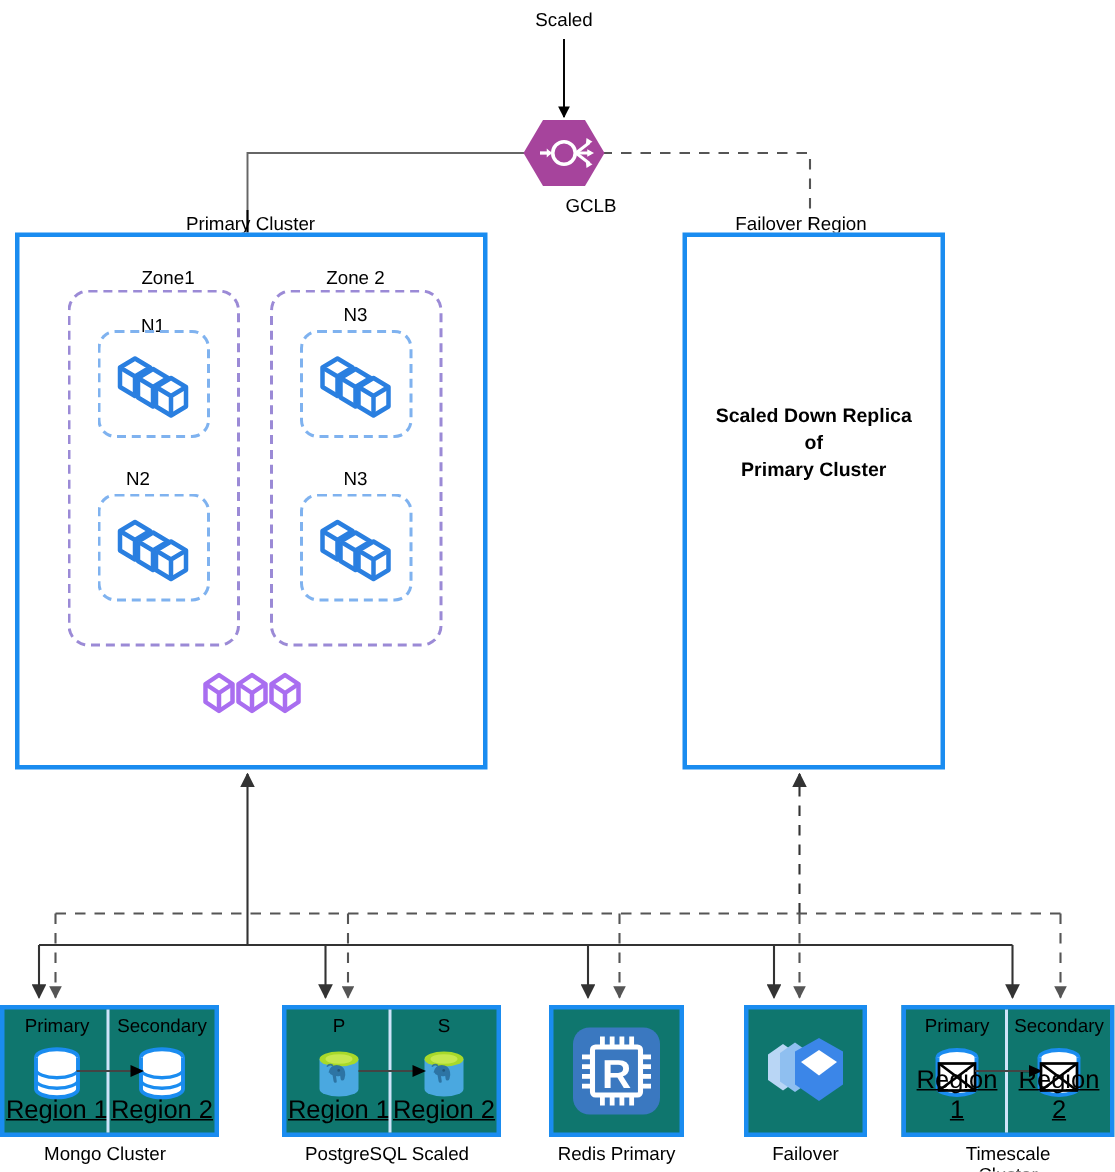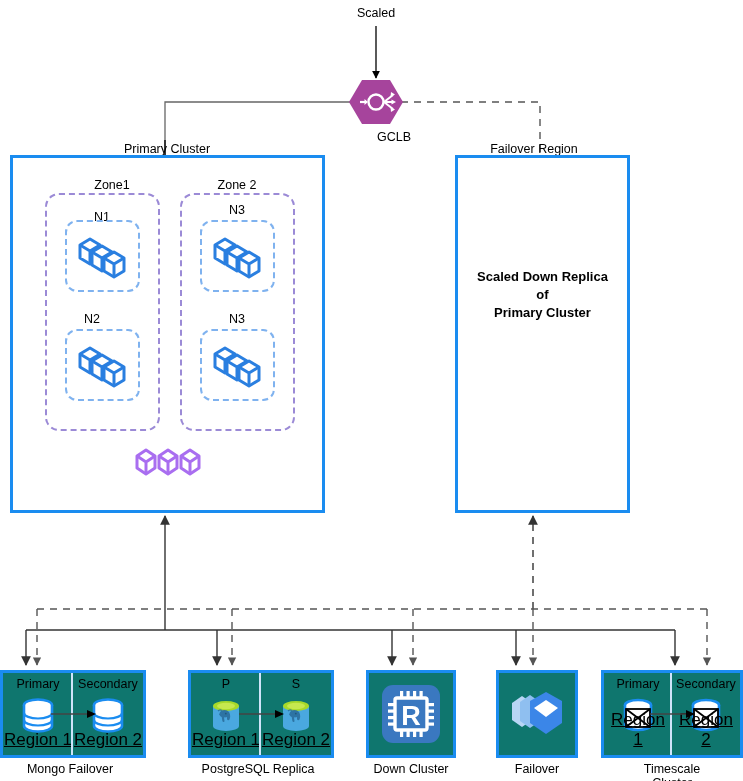--- a/index.html
+++ b/index.html
@@ -227,21 +227,21 @@
           <path d="M6,23 A14,5.5 0 0 0 34,23" fill="none" stroke="#1a8cf0" stroke-width="2.2"></path>
         </svg>
       </div>
       <div class="dbregion">Region 2</div>
     </div>
     <svg style="position:absolute;left:0;top:0;width:100%;height:100%;">
       <path d="M48,41 L86,41" stroke="#444" stroke-width="1.4" fill="none"></path>
       <path d="M84,37 L93,41 L84,45 z" fill="#000"></path>
     </svg>
   </div>
-  <div class="botlabel" style="left:70px;top:762px;">Mongo Failover</div>
+  <div class="botlabel" style="left:70px;top:762px;">Mongo Cluster</div>
 
   <div class="dbbox" style="left:188px;top:670px;width:146px;height:88px;">
     <div class="dbhalf left">
       <div class="dbtitle">P</div>
       <div class="dbicon">
         <svg width="40" height="38" viewBox="0 0 40 38">
           <path d="M7,9 L7,29 A13,5 0 0 0 33,29 L33,9 z" fill="#4aa8e0"></path>
           <ellipse cx="20" cy="9" rx="13" ry="5" fill="#a8d92a"></ellipse>
           <ellipse cx="20" cy="9" rx="9" ry="3.2" fill="#c6e84f"></ellipse>
           <g fill="#2a6f9e" opacity="0.9">
@@ -267,21 +267,21 @@
           </g>
         </svg>
       </div>
       <div class="dbregion">Region 2</div>
     </div>
     <svg style="position:absolute;left:0;top:0;width:100%;height:100%;">
       <path d="M48,41 L86,41" stroke="#444" stroke-width="1.4" fill="none"></path>
       <path d="M84,37 L93,41 L84,45 z" fill="#000"></path>
     </svg>
   </div>
-  <div class="botlabel" style="left:258px;top:762px;">PostgreSQL Replica</div>
+  <div class="botlabel" style="left:258px;top:762px;">PostgreSQL Scaled</div>
 
   <div class="dbbox" style="left:366px;top:670px;width:90px;height:88px;">
     <div class="iconcell">
       <svg width="64" height="64" viewBox="0 0 64 64">
         <rect x="3" y="3" width="58" height="58" rx="11" fill="#3a78c0"></rect>
         <g stroke="#fff" stroke-width="3.4" fill="none">
           <rect x="16" y="16" width="32" height="32" rx="2"></rect>
         </g>
         <g fill="#fff">
           <rect x="21" y="9" width="3.2" height="7"></rect>
@@ -298,21 +298,21 @@
             <rect x="9" y="40.5" width="7" height="3.2"></rect>
           <rect x="48" y="21" width="7" height="3.2"></rect>
             <rect x="48" y="27.5" width="7" height="3.2"></rect>
           <rect x="48" y="34" width="7" height="3.2"></rect>
             <rect x="48" y="40.5" width="7" height="3.2"></rect>
         </g>
         <text x="32" y="43" font-family="Liberation Sans, sans-serif" font-size="27" font-weight="bold" fill="#fff" text-anchor="middle">R</text>
       </svg>
     </div>
   </div>
-  <div class="botlabel" style="left:411px;top:762px;">Down Cluster</div>
+  <div class="botlabel" style="left:411px;top:762px;">Redis Primary</div>
 
   <div class="dbbox" style="left:496px;top:670px;width:82px;height:88px;">
     <div class="iconcell">
       <svg width="62" height="56" viewBox="0 0 62 56">
         <path d="M6,17 L16,10 L26,17 L26,34 L16,41 L6,34 z" fill="#b9d6f5"></path>
         <path d="M14,16 L24,9 L34,16 L34,35 L24,42 L14,35 z" fill="#8fbff0"></path>
         <path d="M24,15 L40,6 L56,15 L56,37 L40,48 L24,37 z" fill="#3b86e8"></path>
         <path d="M40,14 L52,22 L40,31 L28,22 z" fill="#fff"></path>
       </svg>
     </div>

